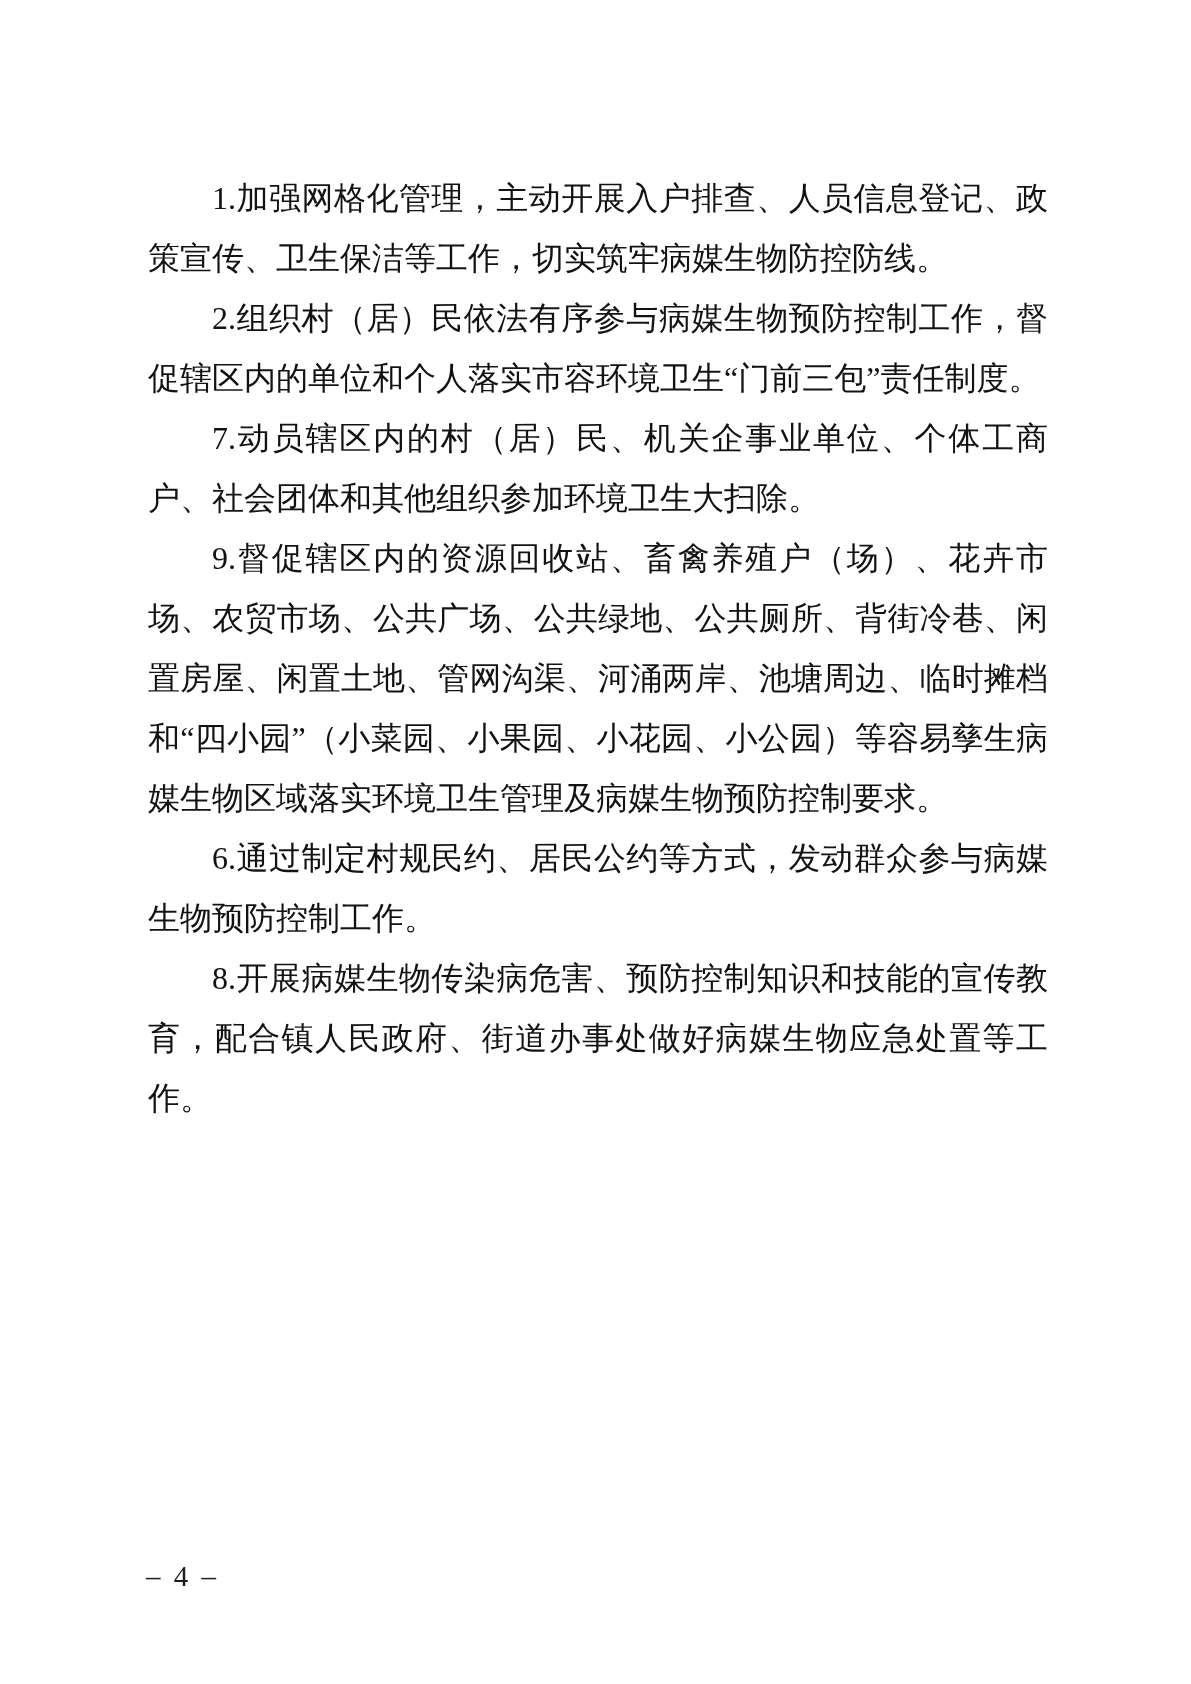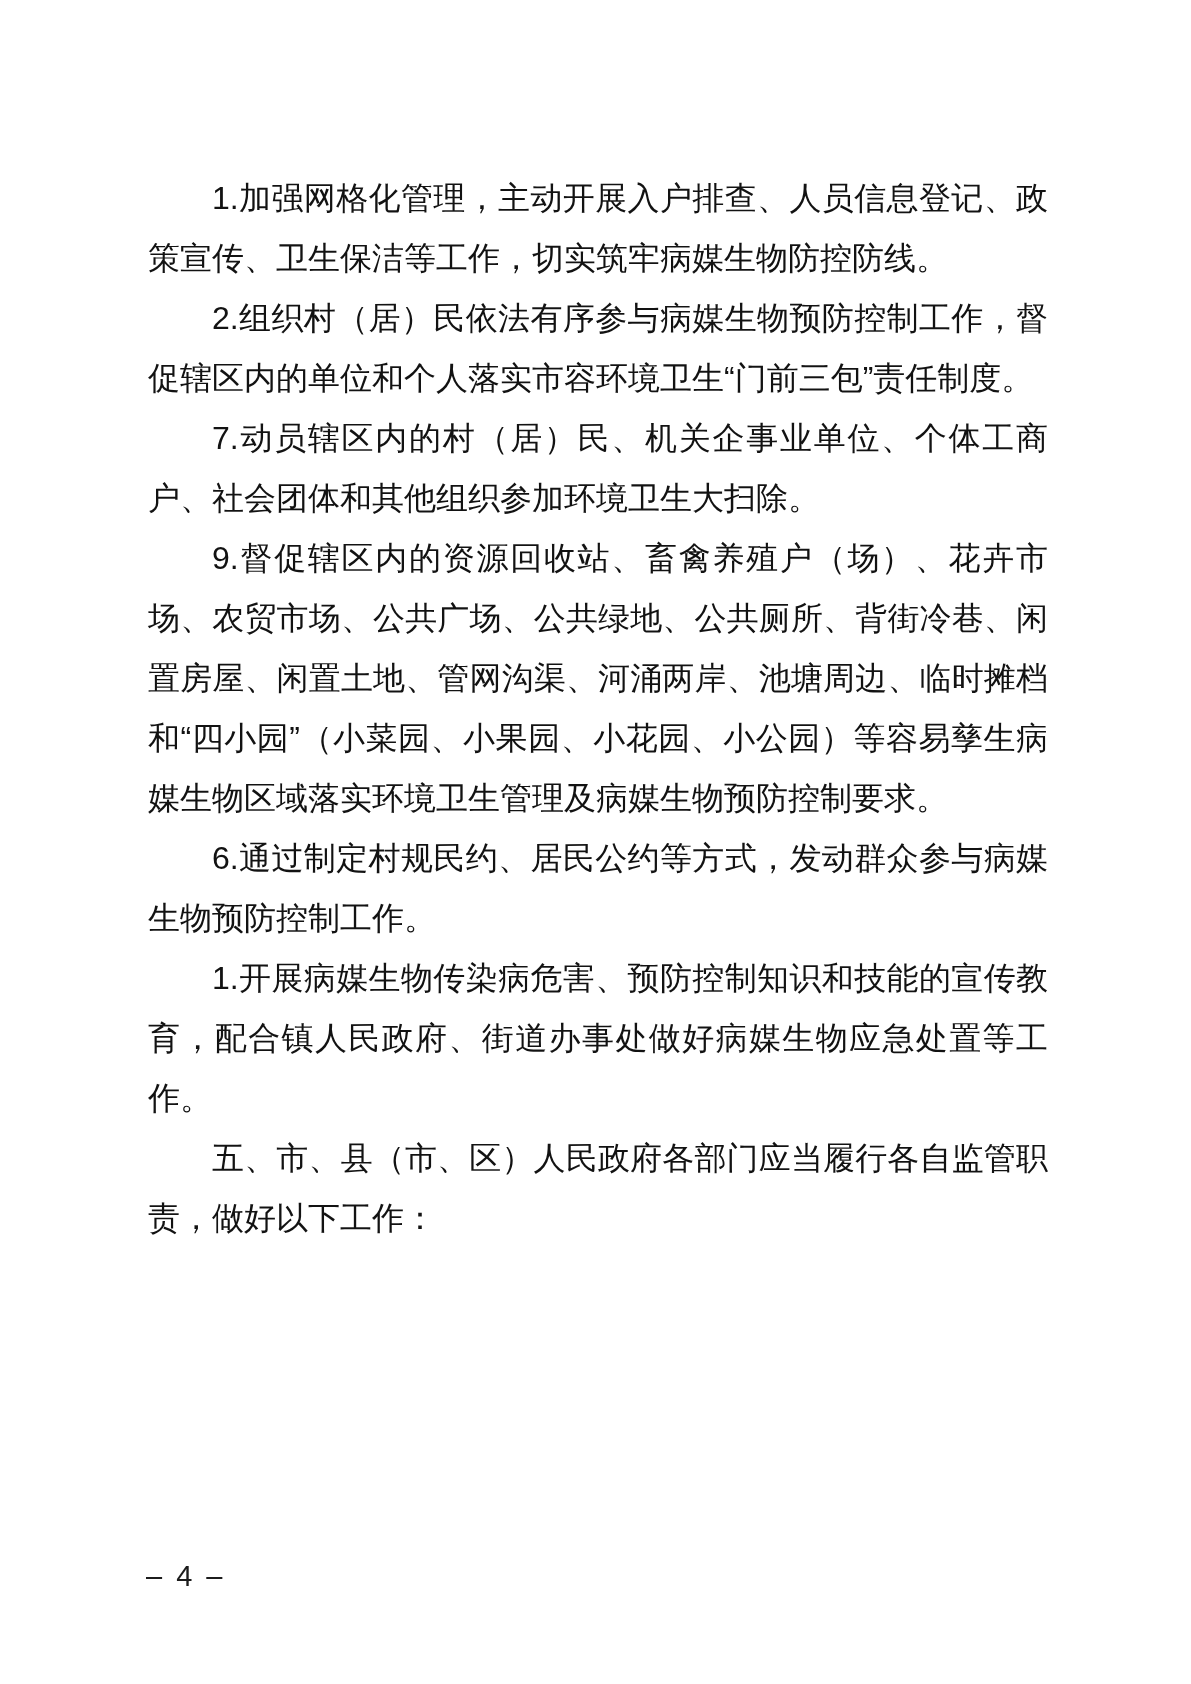--- a/index.html
+++ b/index.html
@@ -6,21 +6,21 @@
     margin: 0;
     padding: 0;
     background: #ffffff;
   }
   .page {
     position: relative;
     width: 1191px;
     height: 1648px;
     background: #ffffff;
     overflow: hidden;
-    font-family: Liberation Sans, sans-serif;
+    font-family: Liberation Serif, serif;
     color: #121212;
   }
   .body-text {
     position: absolute;
     left: 148px;
     top: 168px;
     width: 900px;
   }
   .para {
     margin: 0;
@@ -47,17 +47,16 @@
 </head>
 <body>
 
 <div class="page">
   <main class="body-text">
     <p class="para">1.加强网格化管理，主动开展入户排查、人员信息登记、政策宣传、卫生保洁等工作，切实筑牢病媒生物防控防线。</p>
     <p class="para">2.组织村（居）民依法有序参与病媒生物预防控制工作，督促辖区内的单位和个人落实市容环境卫生“门前三包”责任制度。</p>
     <p class="para">7.动员辖区内的村（居）民、机关企事业单位、个体工商户、社会团体和其他组织参加环境卫生大扫除。</p>
     <p class="para">9.督促辖区内的资源回收站、畜禽养殖户（场）、花卉市场、农贸市场、公共广场、公共绿地、公共厕所、背街冷巷、闲置房屋、闲置土地、管网沟渠、河涌两岸、池塘周边、临时摊档和“四小园”（小菜园、小果园、小花园、小公园）等容易孳生病媒生物区域落实环境卫生管理及病媒生物预防控制要求。</p>
     <p class="para">6.通过制定村规民约、居民公约等方式，发动群众参与病媒生物预防控制工作。</p>
-    <p class="para">1.开展病媒生物传染病危害、预防控制知识和技能的宣传教育，配合镇人民政府、街道办事处做好病媒生物应急处置等工作。</p>
-    <p class="para">五、市、县（市、区）人民政府各部门应当履行各自监管职责，做好以下工作：</p>
+    <p class="para">8.开展病媒生物传染病危害、预防控制知识和技能的宣传教育，配合镇人民政府、街道办事处做好病媒生物应急处置等工作。</p>
   </main>
   <div class="page-number">– 4 –</div>
 </div>
 
 </body></html>

